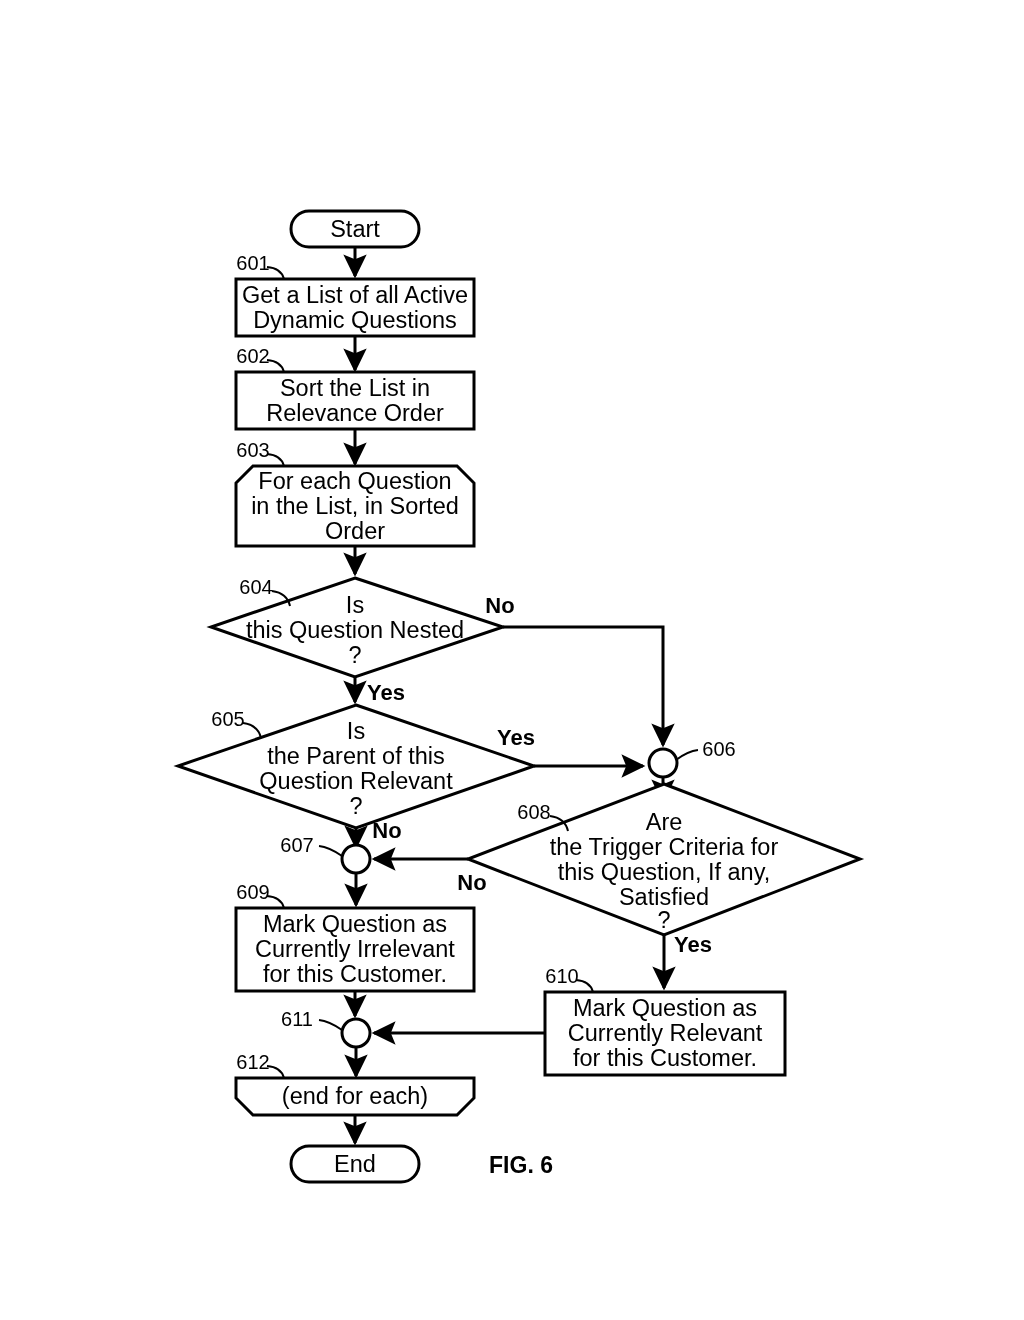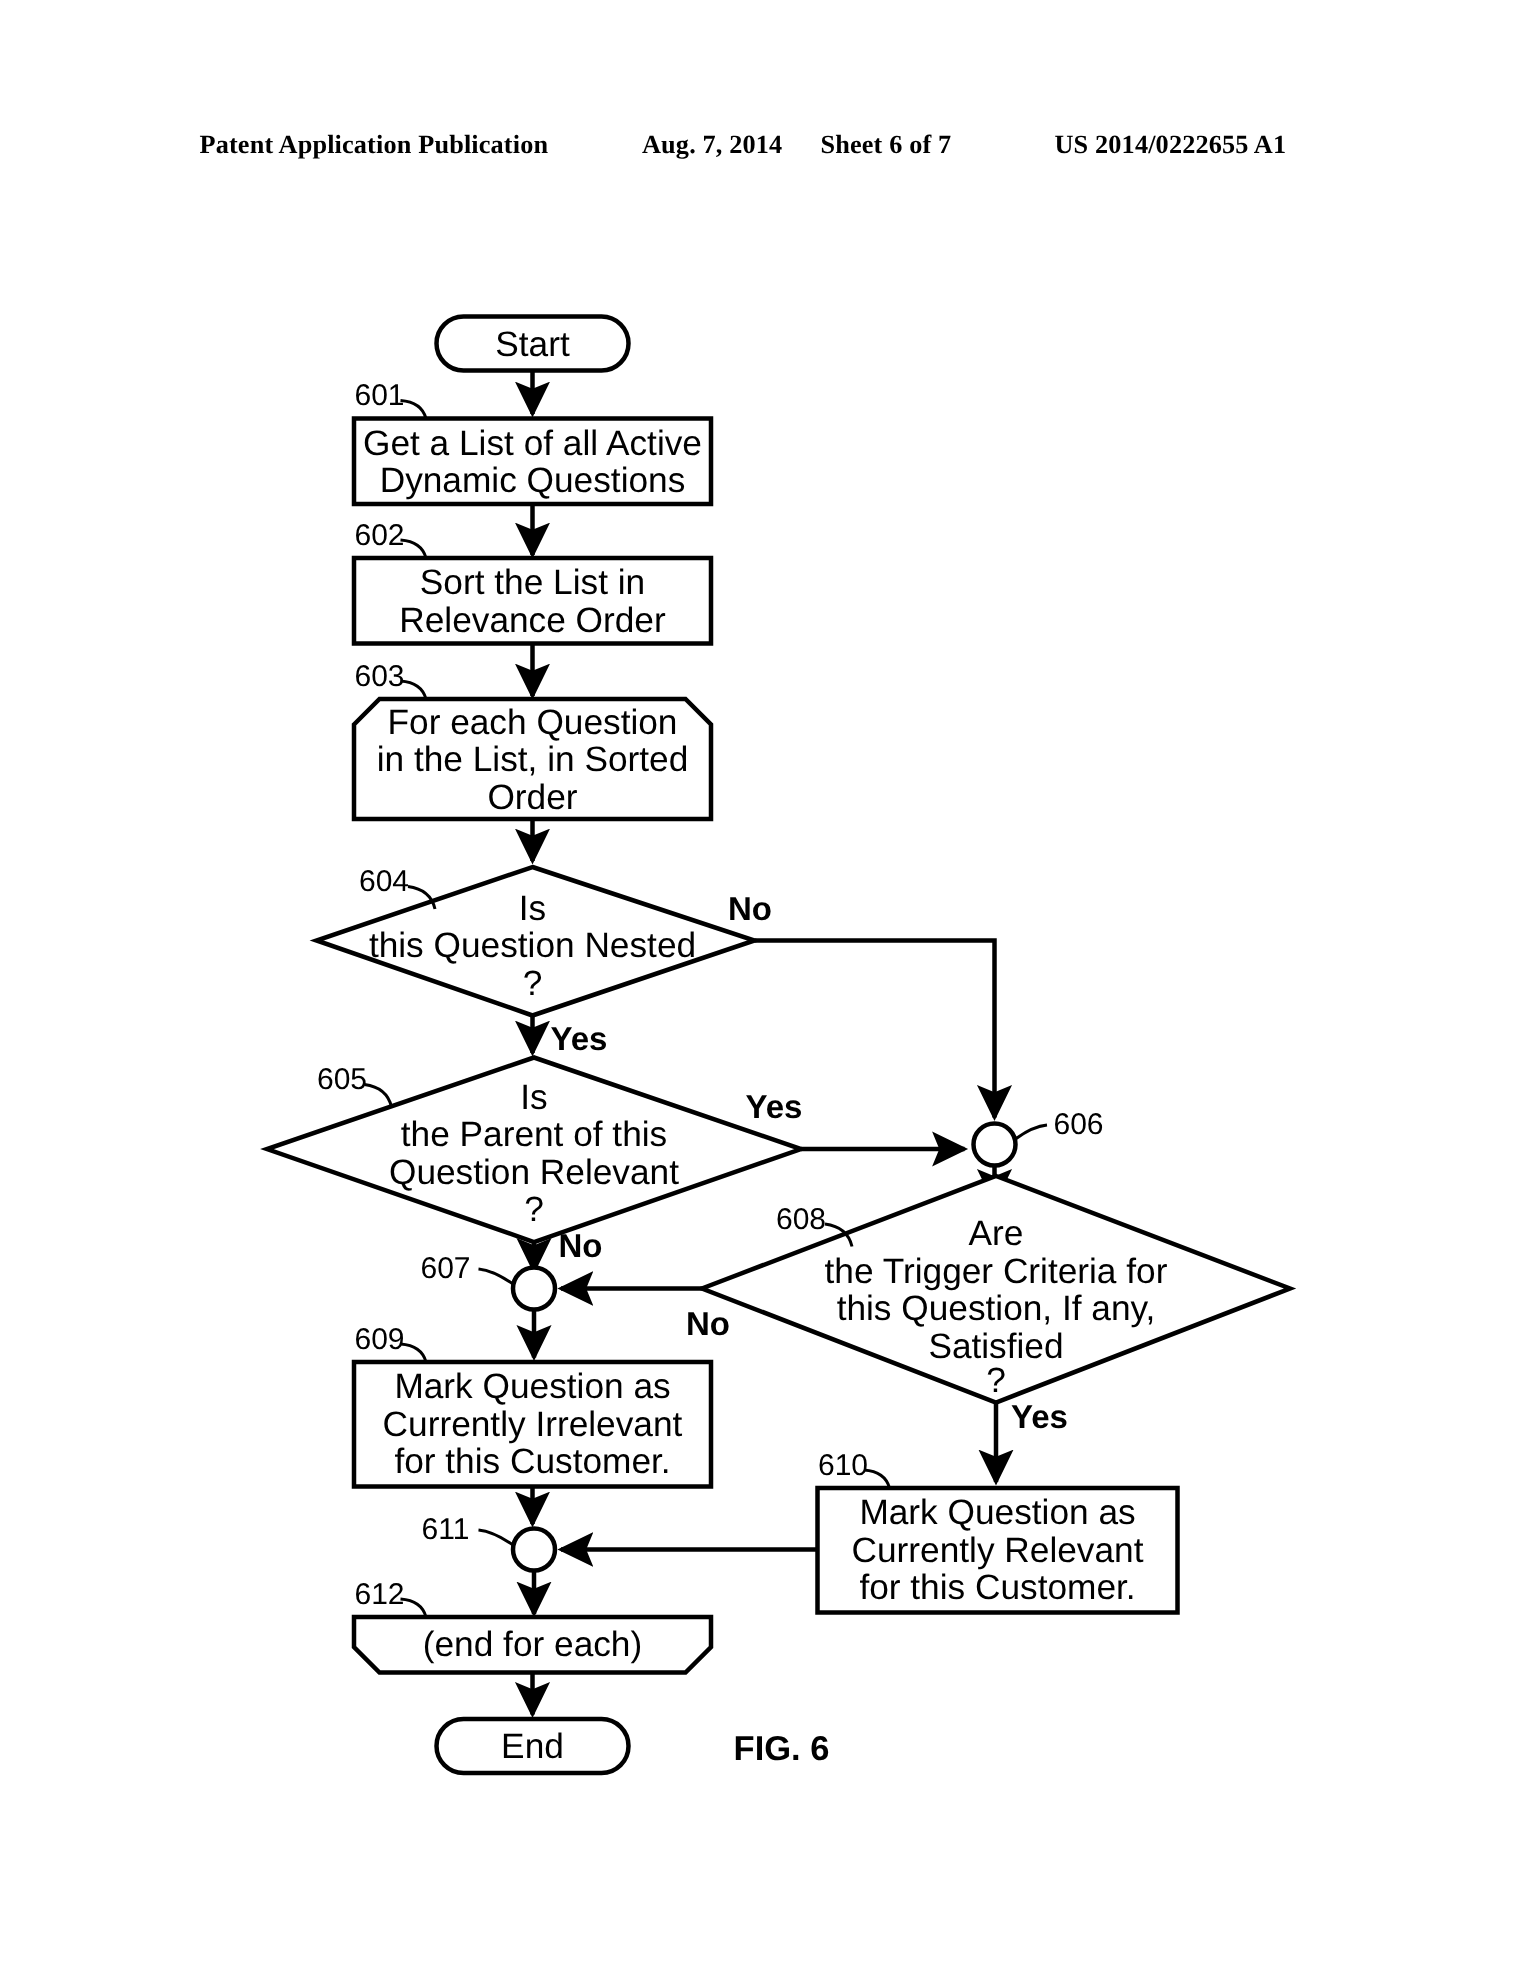--- a/index.html
+++ b/index.html
@@ -104,26 +104,20 @@
     stroke: #000000;
     stroke-width: 2;
     fill: none;
   }
 </style>
 </head>
 <body>
 
 <div id="page">
 
-  <div id="patent-header">
-    <span class="hdr-pub">Patent Application Publication</span>
-    <span class="hdr-date">Aug. 7, 2014</span>
-    <span class="hdr-sheet">Sheet 6 of 7</span>
-    <span class="hdr-number">US 2014/0222655 A1</span>
-  </div>
 
   <svg id="figure-svg" viewBox="0 0 1024 1320">
     <defs>
       <marker id="arrowhead" markerWidth="9" markerHeight="9" refX="7.2" refY="4.5" orient="auto" markerUnits="strokeWidth">
         <path d="M0,0.6 L8,4.5 L0,8.4 L1.6,4.5 Z" fill="#000000"></path>
       </marker>
     </defs>
 
     <g>
       <rect class="shape" x="291" y="211" width="128" height="36" rx="18" ry="18"></rect>

